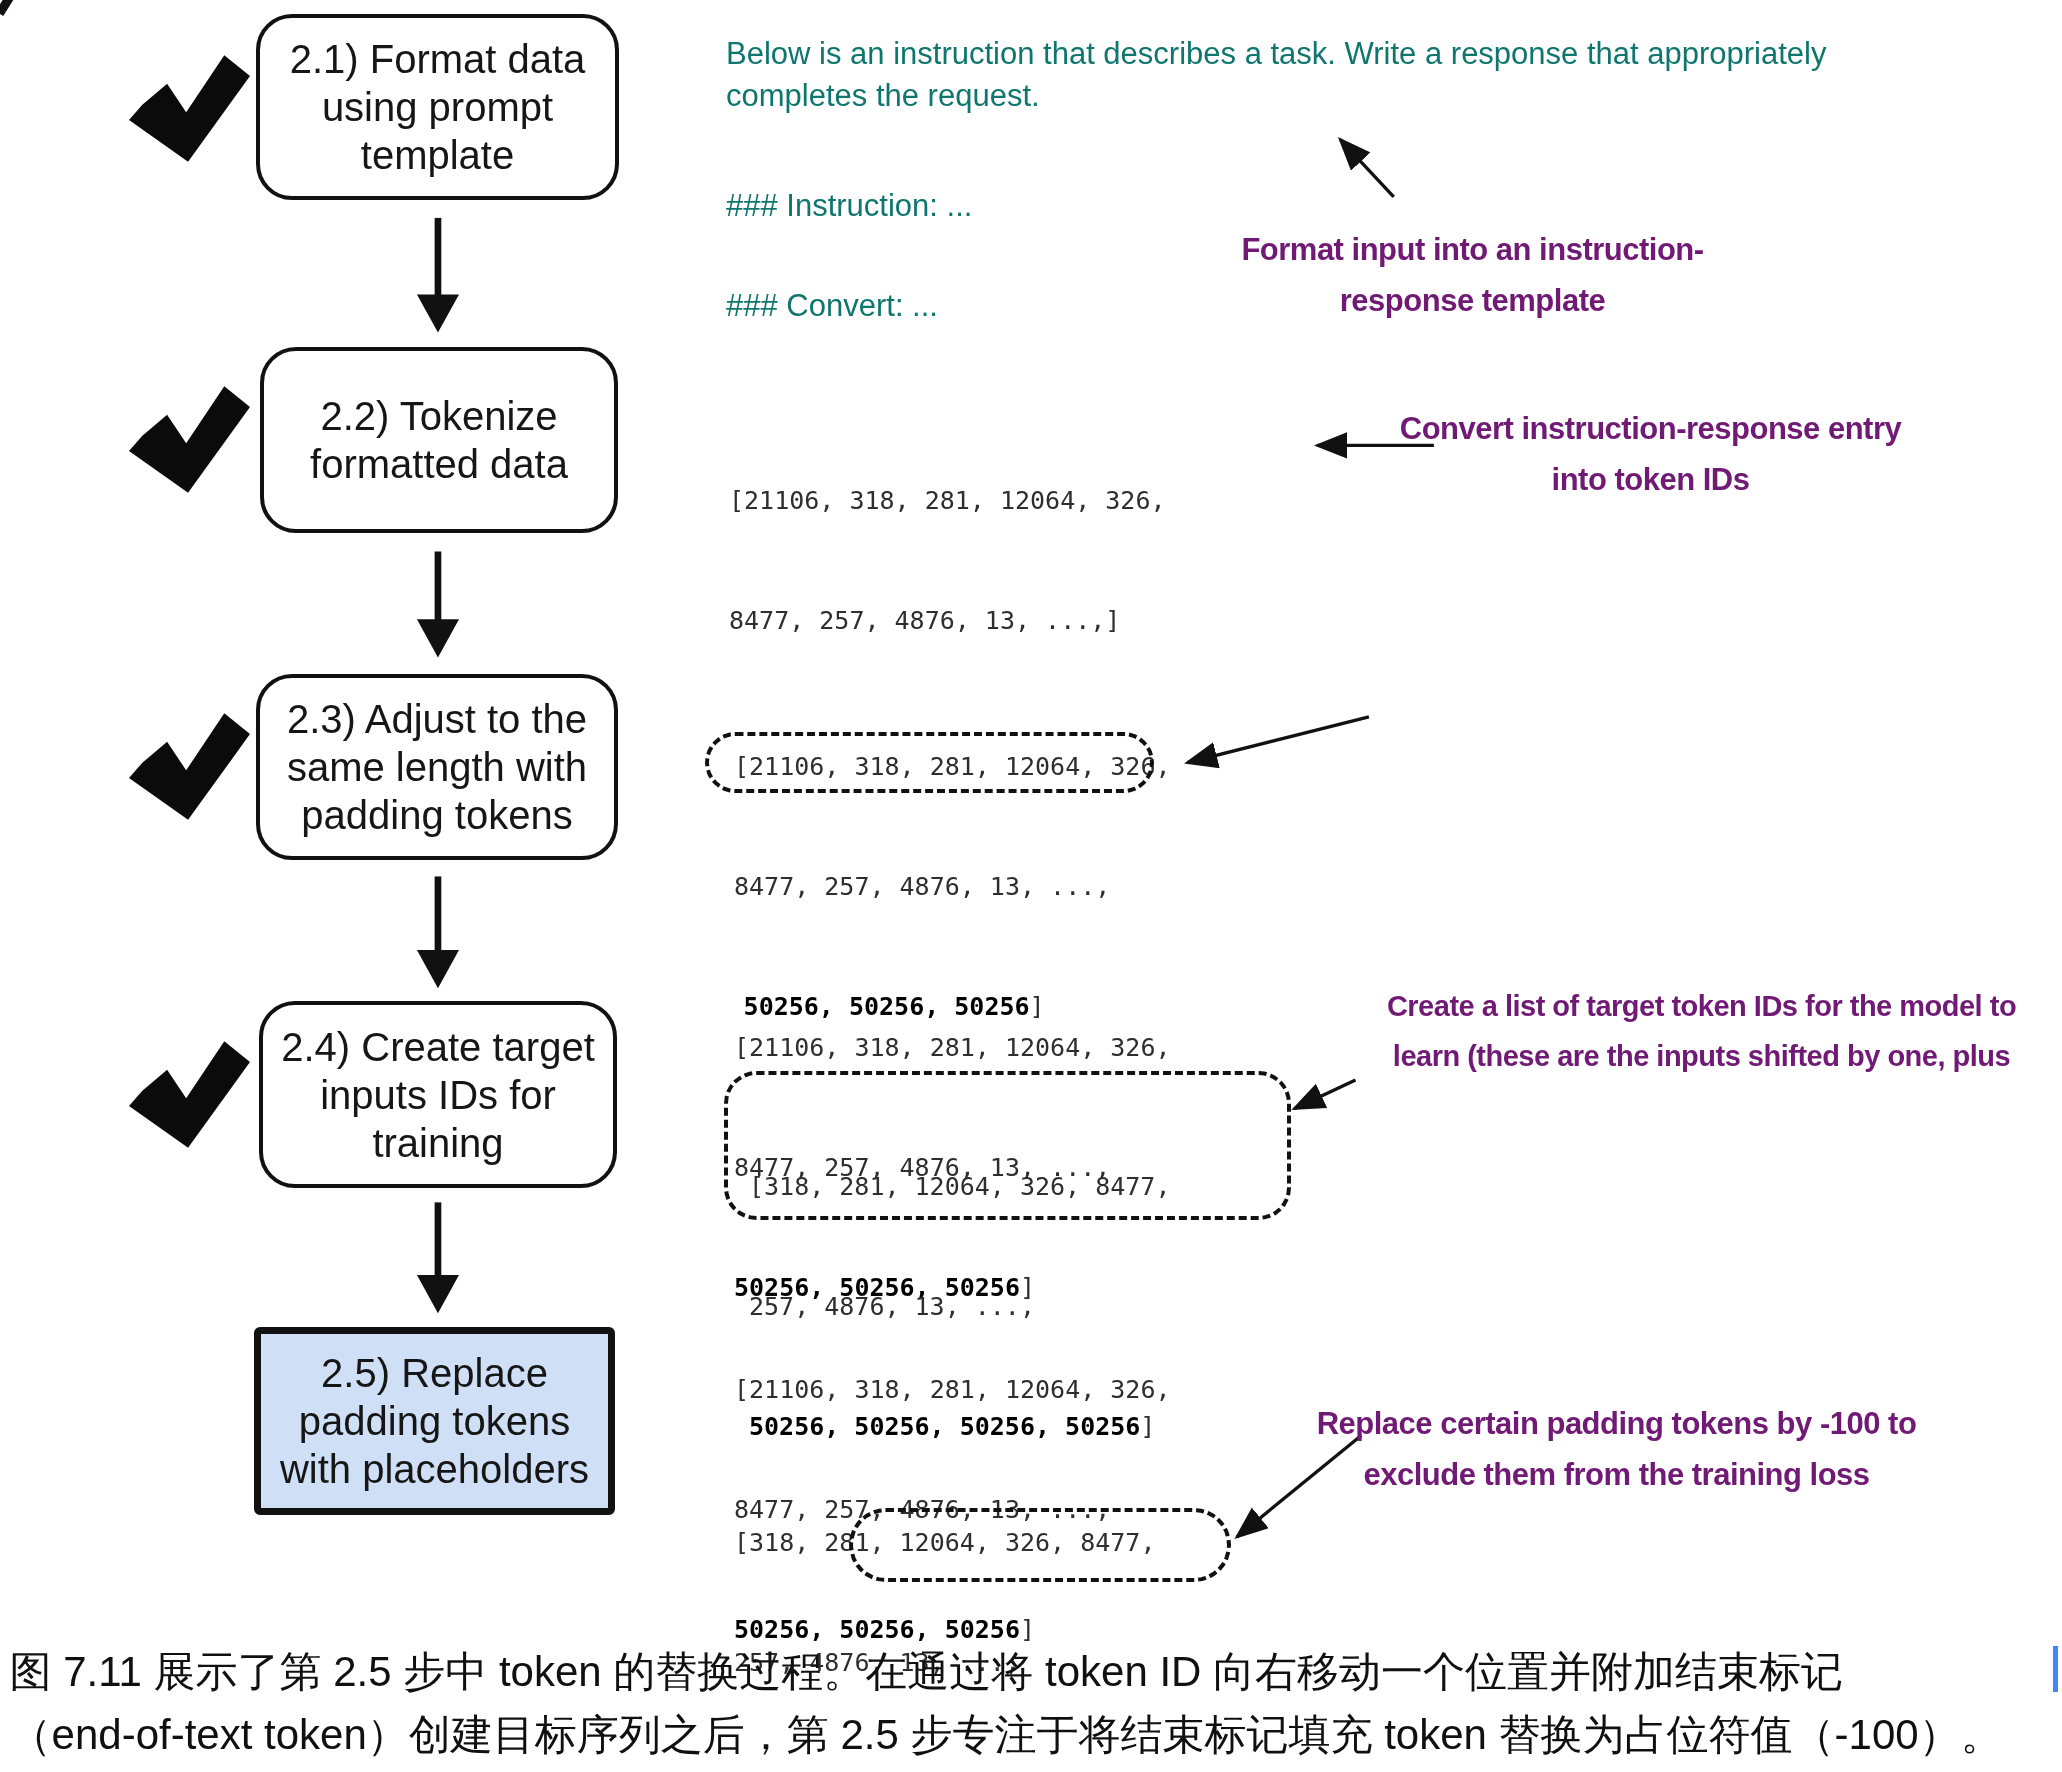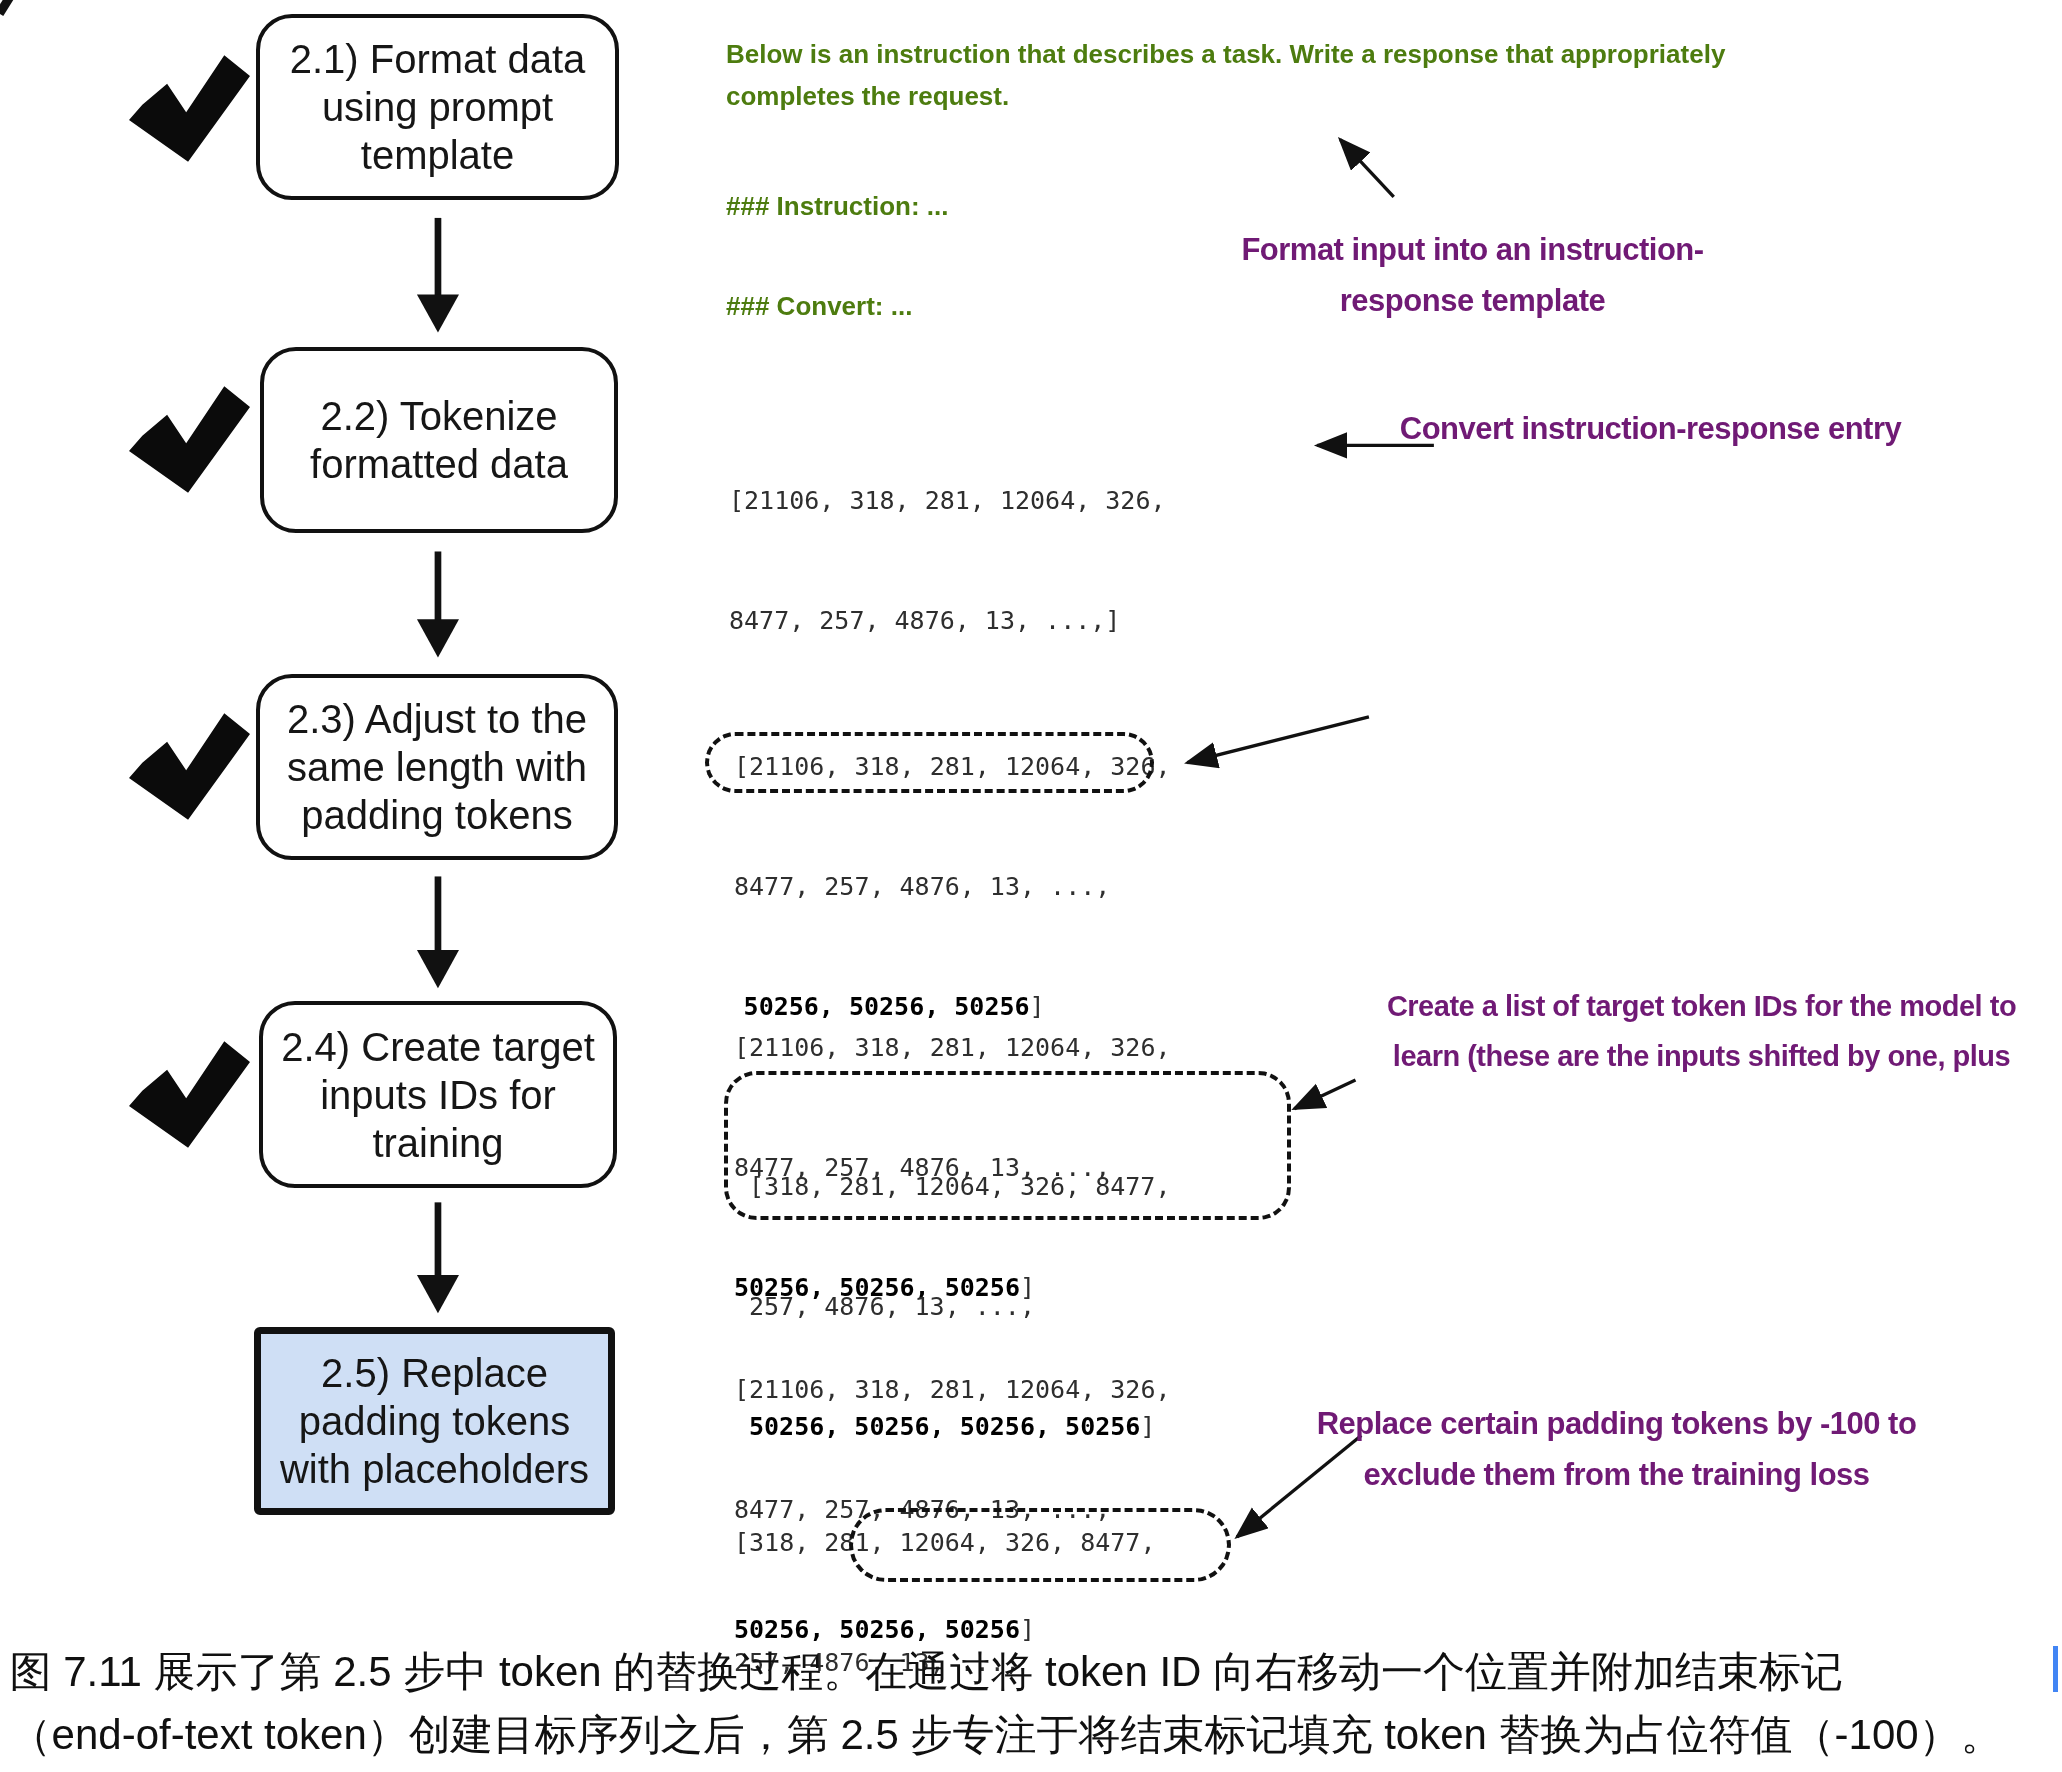--- a/index.html
+++ b/index.html
@@ -17,21 +17,21 @@
   #box4{left:259px;top:1001px;width:358px;height:187px;}
   #box5{left:254px;top:1327px;width:361px;height:188px;border-width:7.6px;border-radius:6px;}
 
   .check{position:absolute;width:121px;height:107px;}
   #cm1{left:129px;top:55px;}
   #cm2{left:129px;top:386px;}
   #cm3{left:129px;top:713px;}
   #cm4{left:129px;top:1041px;}
 
   
-  .ptext{position:absolute;font-size:26px;line-height:42px;color:#4d7c0f;white-space:nowrap;font-weight:bold;}
+  .ptext{position:absolute;font-size:31px;line-height:42px;color:#0f766e;white-space:nowrap;}
   #para{left:726px;top:32.5px;}
   #instr{left:726px;top:185px;}
   #resp{left:726px;top:285px;}
 
   
   .mono{position:absolute;font-family:"DejaVu Sans Mono",monospace;font-size:25px;
         line-height:40px;color:#2e2e2e;white-space:pre;}
   .mono .b{font-weight:700;color:#000;}
   #code22{left:729px;top:401px;}
   #code23{left:734px;top:667px;}
@@ -187,20 +187,21 @@
     <div><span class="b">50256, </span><span class="b">-100, -100, -100</span><span>]</span></div>
   </div>
   <div id="oval25" class="dashed"></div>
 
   <div id="ann1" class="ann">
     <div>Format input into an instruction-</div>
     <div>response template</div>
   </div>
   <div id="ann2" class="ann">
     <div>Convert instruction-response entry</div>
+    <div>into token IDs</div>
   </div>
   <div id="ann4" class="ann">
     <div>Create a list of target token IDs for the model to</div>
     <div>learn (these are the inputs shifted by one, plus</div>
   </div>
   <div id="ann5" class="ann">
     <div>Replace certain padding tokens by -100 to</div>
     <div>exclude them from the training loss</div>
   </div>
 

